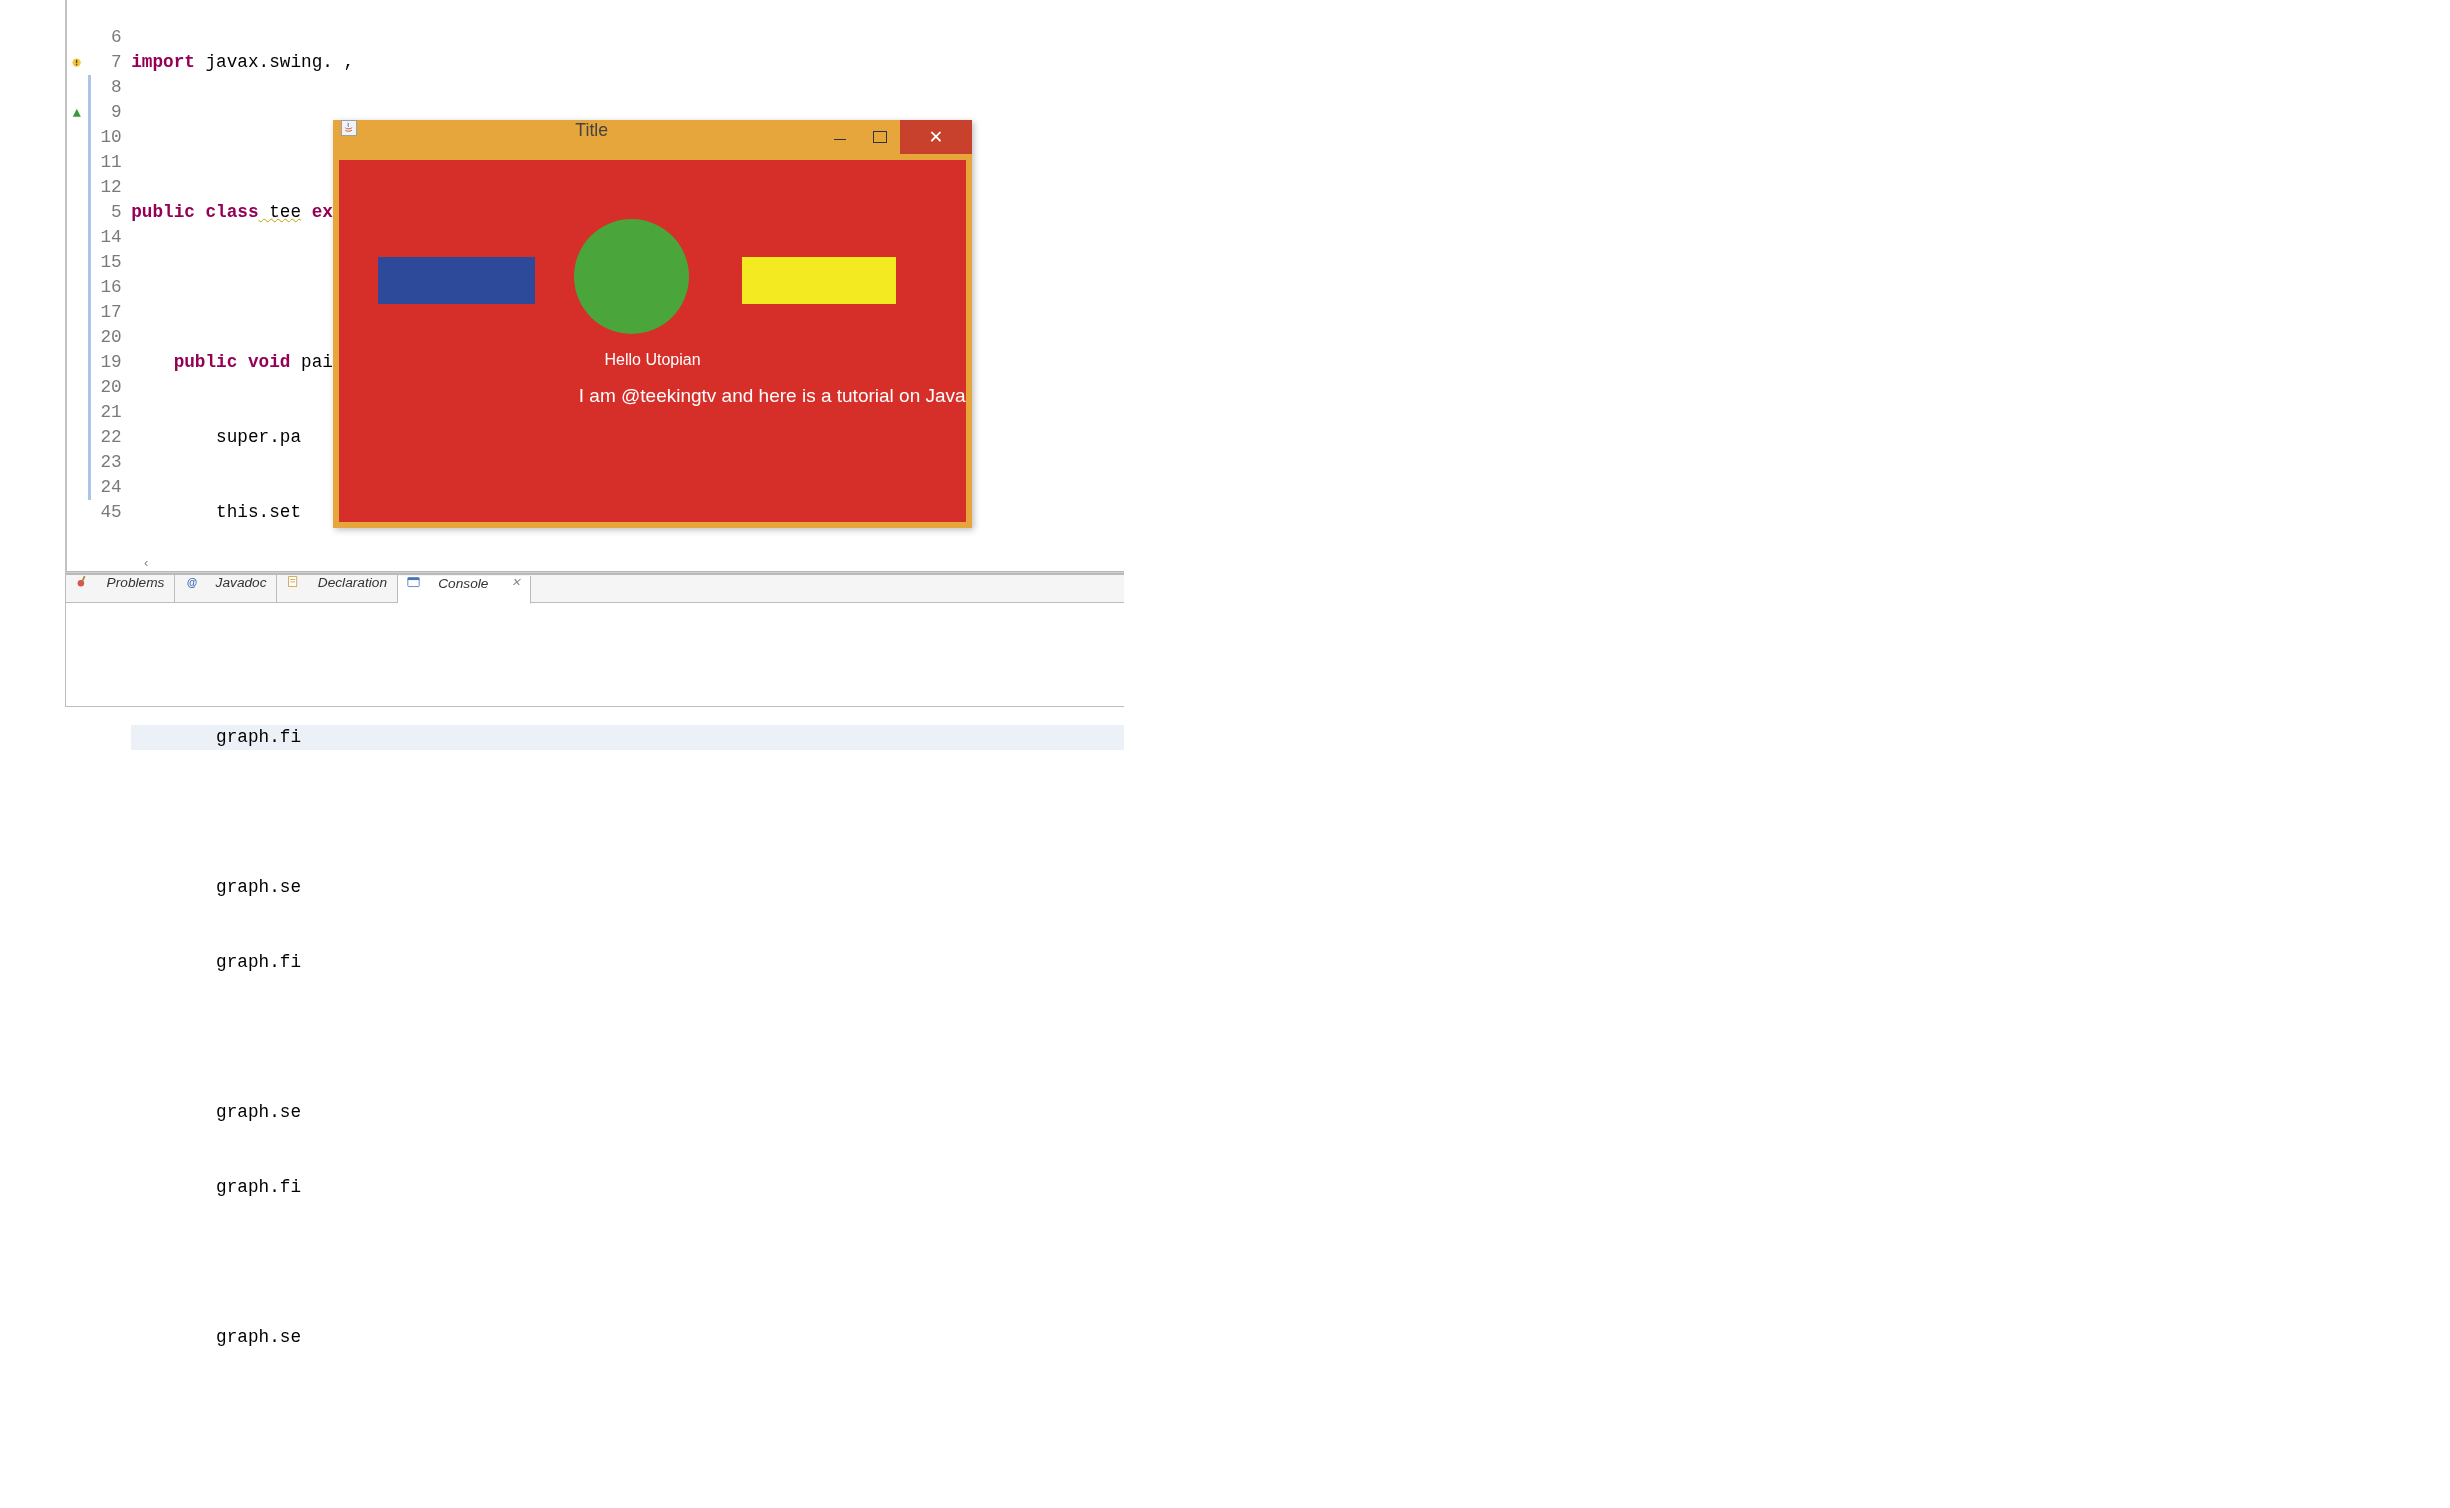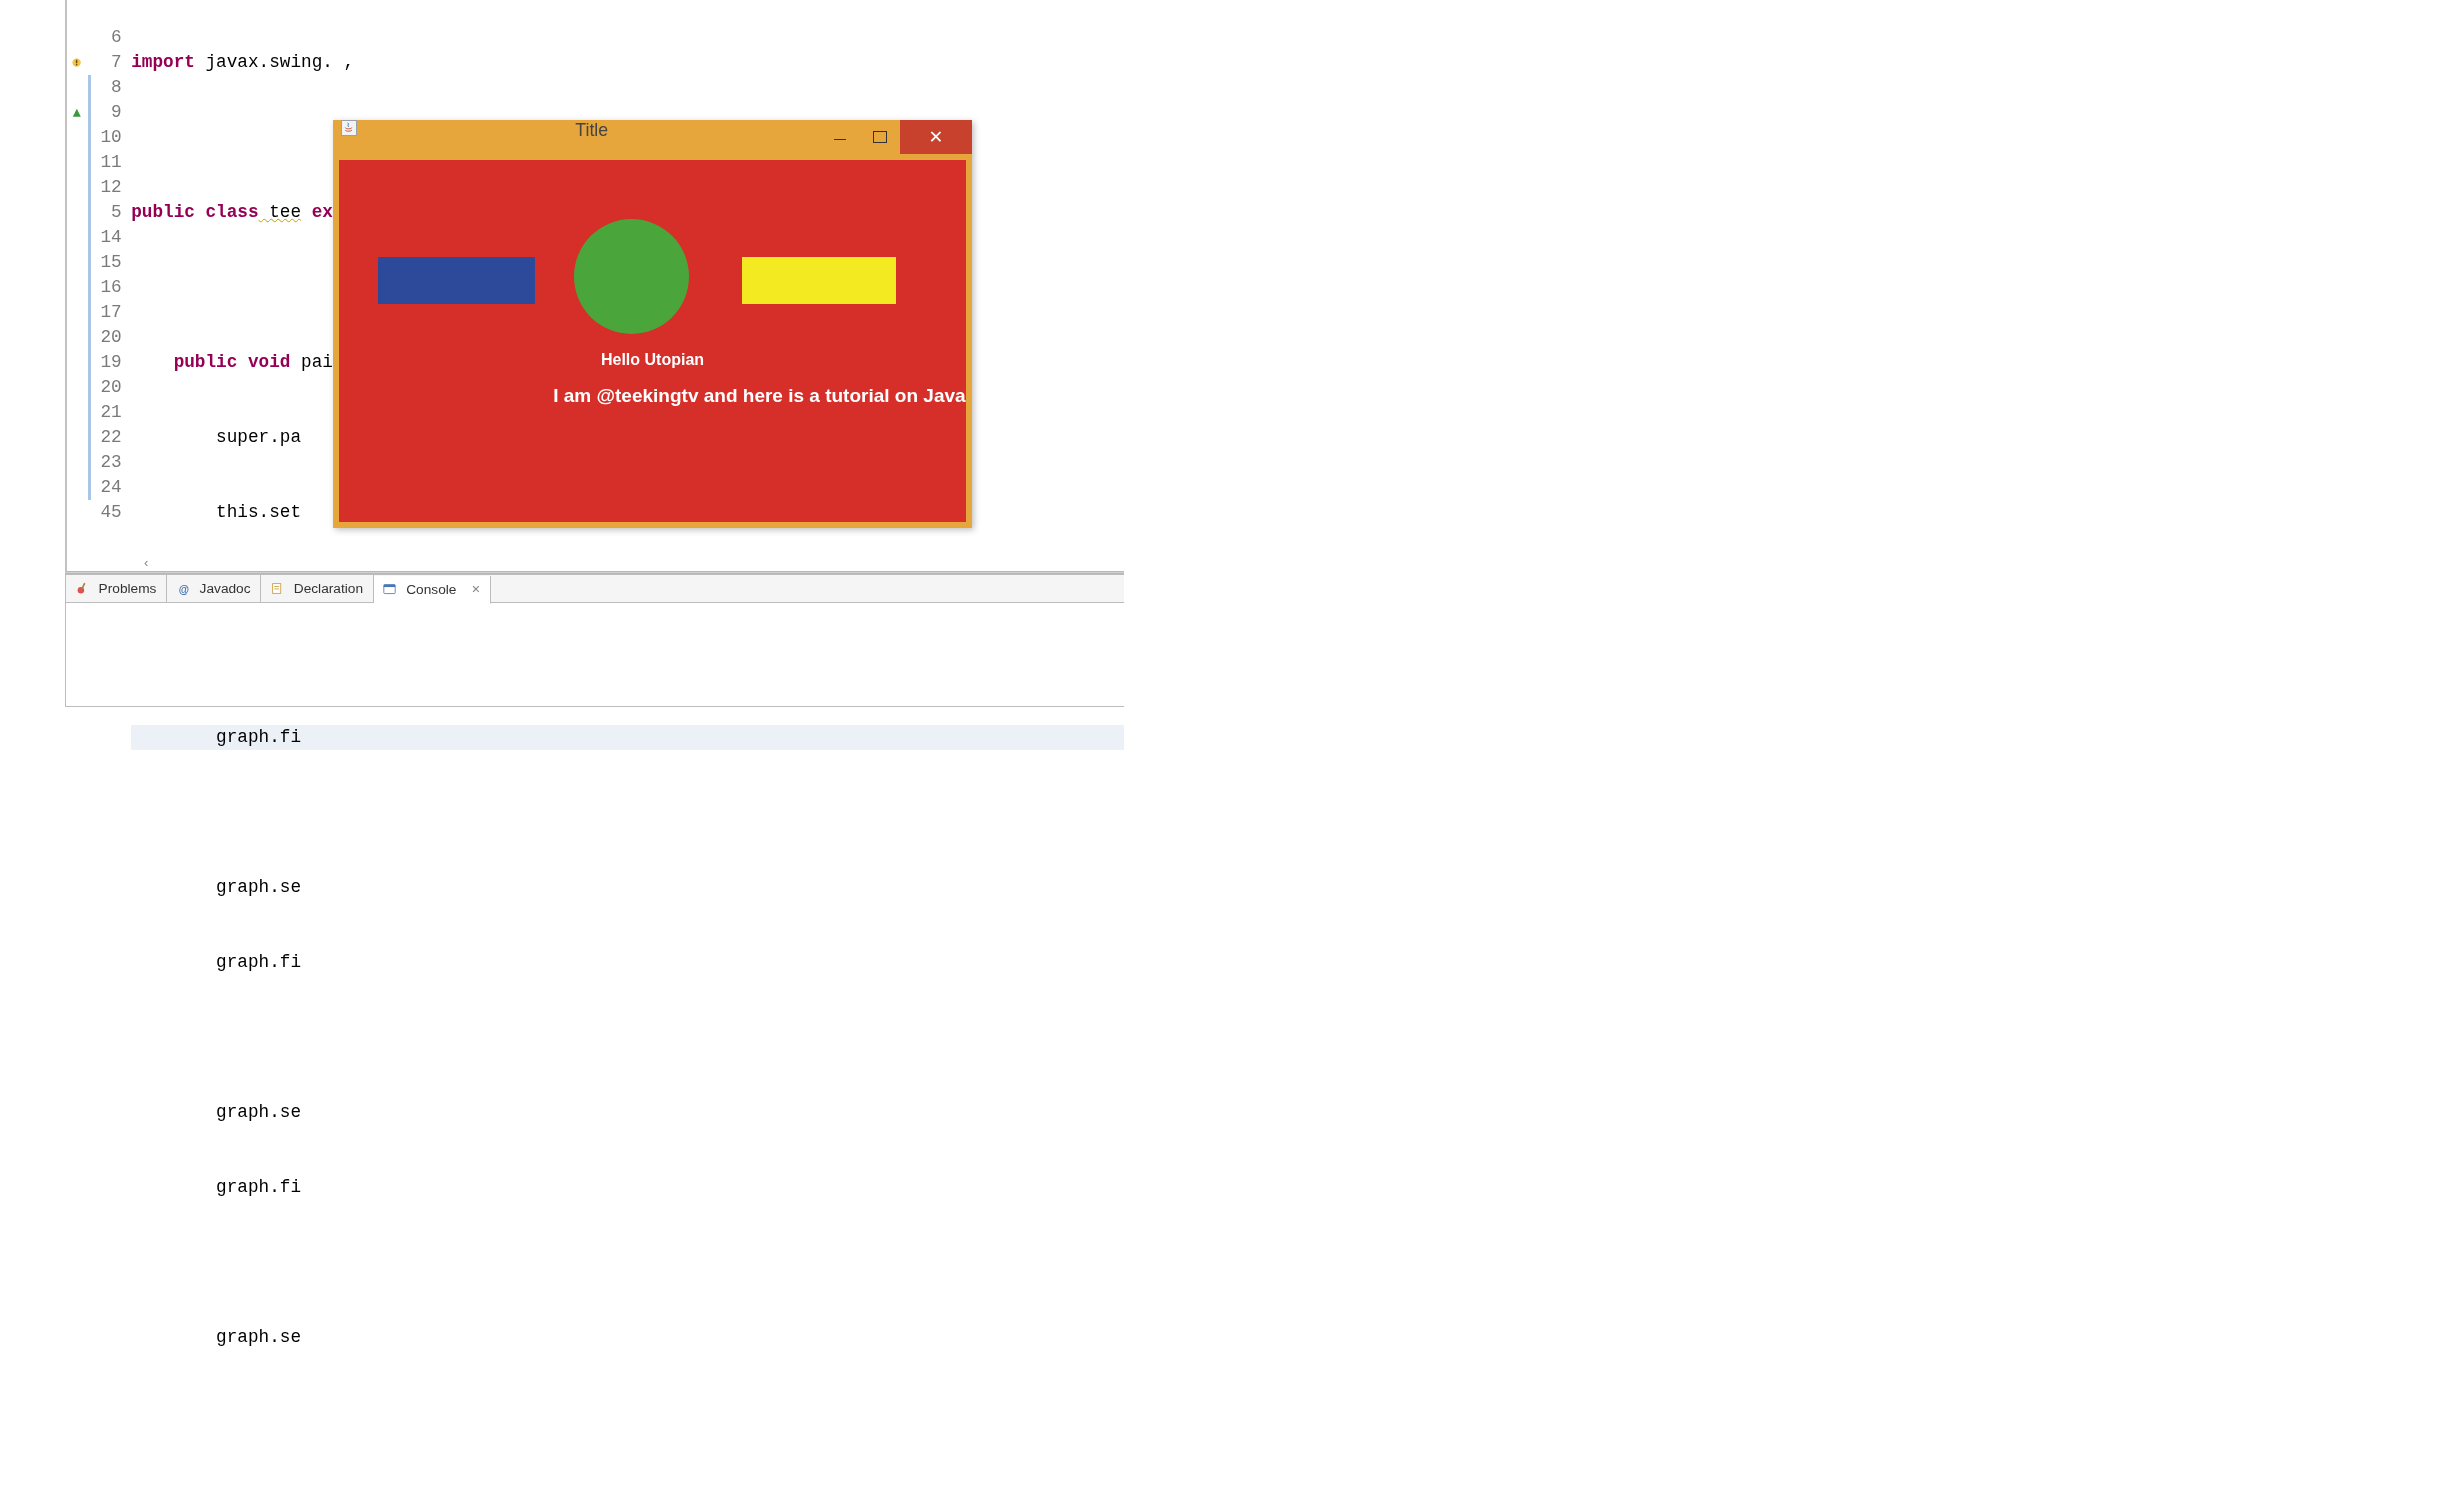--- a/index.html
+++ b/index.html
@@ -19,40 +19,40 @@
   .code .hl { background:#ecf1f7; }
   .kw { color: #950055; font-weight: bold; }
   .cls { color: #000; }
   .warn { text-decoration: underline wavy #c0a000; text-decoration-thickness: 0.8px; }
   .scroll-arrow { position:absolute; left:76px; bottom:0; color:#888; font-size:13px; }
 
   
   .bottom-sash { position:absolute; left:65px; right:0; bottom:133px; height:3.2px; background:#d0d0d0; border-top:0.8px solid #b8b8b8; border-bottom:0.8px solid #b8b8b8;}
   .views { position:absolute; left:65px; right:0; bottom:0; height:133px; border:0.8px solid #bcbcbc; border-right:none; background:#fff; }
   .tabs { display:flex; height:28px; background:#f5f5f5; border-bottom:0.8px solid #bcbcbc; }
-  .tab { display:flex; align-items:center; gap:10px; padding:0 9.6px; border-right:0.8px solid #bcbcbc; color:#333; font-size:13.7px; cursor:default; }
+  .tab { display:flex; gap:18px; padding:0 9.6px; border-right:0.8px solid #bcbcbc; color:#333; font-size:13.7px; cursor:default;font-style:italic; }
   .tab.active { background:#fff; border-bottom:0.8px solid #fff; position:relative; top:0.8px; height:28px; }
   .tab .ticon { width:13px; height:13px; display:inline-flex; align-items:center; justify-content:center; }
   .tab .closex { color:#888; font-size:11.2px; margin-left:4.8px; }
   .console-body { padding:4.8px 8px; font-size:14.5px; color:#333; }
 
   
   .left-sash { position:absolute; left:65px; top:0; bottom:0; width:2.4px; background:#d8d8d8; border-left:0.8px solid #c2c2c2; border-right:0.8px solid #c2c2c2;}
 
   
   .swing { position:absolute; left:333px; top:120px; width:639px; height:408px; box-shadow: 1.6px 2.4px 6.4px rgba(0,0,0,0.25); }
   .titlebar { height:34px; background:#e6a63b; display:flex; }
   .java-icon { width:16px; height:16px; margin:0 6.4px 0 8px; display:inline-flex; align-items:center; justify-content:center; border:0.8px solid #9aa0a6; background:#f3f3f3; }
   .title-text { flex:1; text-align:center; font-size:17.7px; color:#444; }
   .win-btns { display:flex; height:100%; }
   .win-btn { width:40px; display:flex; align-items:center; justify-content:center; color:#333; font-size:13px; }
   .win-btn.minimize::before { content:""; display:block; width:11.2px; height:1.6px; background:#333; margin-top:4.8px; }
   .win-btn.maximize::before { content:""; display:block; width:11.2px; height:9.6px; border:1.6px solid #333; }
   .win-btn.close { background:#c8412c; width:72px; color:#fff; font-size:17.7px; font-weight:400; }
-  .swing-inner { height:calc(100% - 34px); background:#e6a63b; padding:6.4px;font-weight:bold; }
+  .swing-inner { height:calc(100% - 34px); background:#e6a63b; padding:6.4px; }
   .canvas { width:100%; height:100%; background:#d62e28; position:relative; }
   .blue-rect { position:absolute; left:39px; top:97px; width:157px; height:47px; background:#2d4a9a; }
   .green-circ { position:absolute; left:235px; top:59px; width:115px; height:115px; background:#4aa63a; border-radius:50%; }
   .yellow-rect { position:absolute; left:403px; top:97px; width:154px; height:47px; background:#f3ea22; }
   .swing-text1 { position:absolute; top:191px; width:100%; text-align:center; color:#fff; font-size:16px; }
   .swing-text2 { position:absolute; top:225px; width:100%; text-align:right; color:#fff; font-size:19px;padding-left:25px; }
 
   
   .ic-warn { width:11.2px; height:11.2px; }
   .ic-override { width:9.6px; height:9.6px; }

